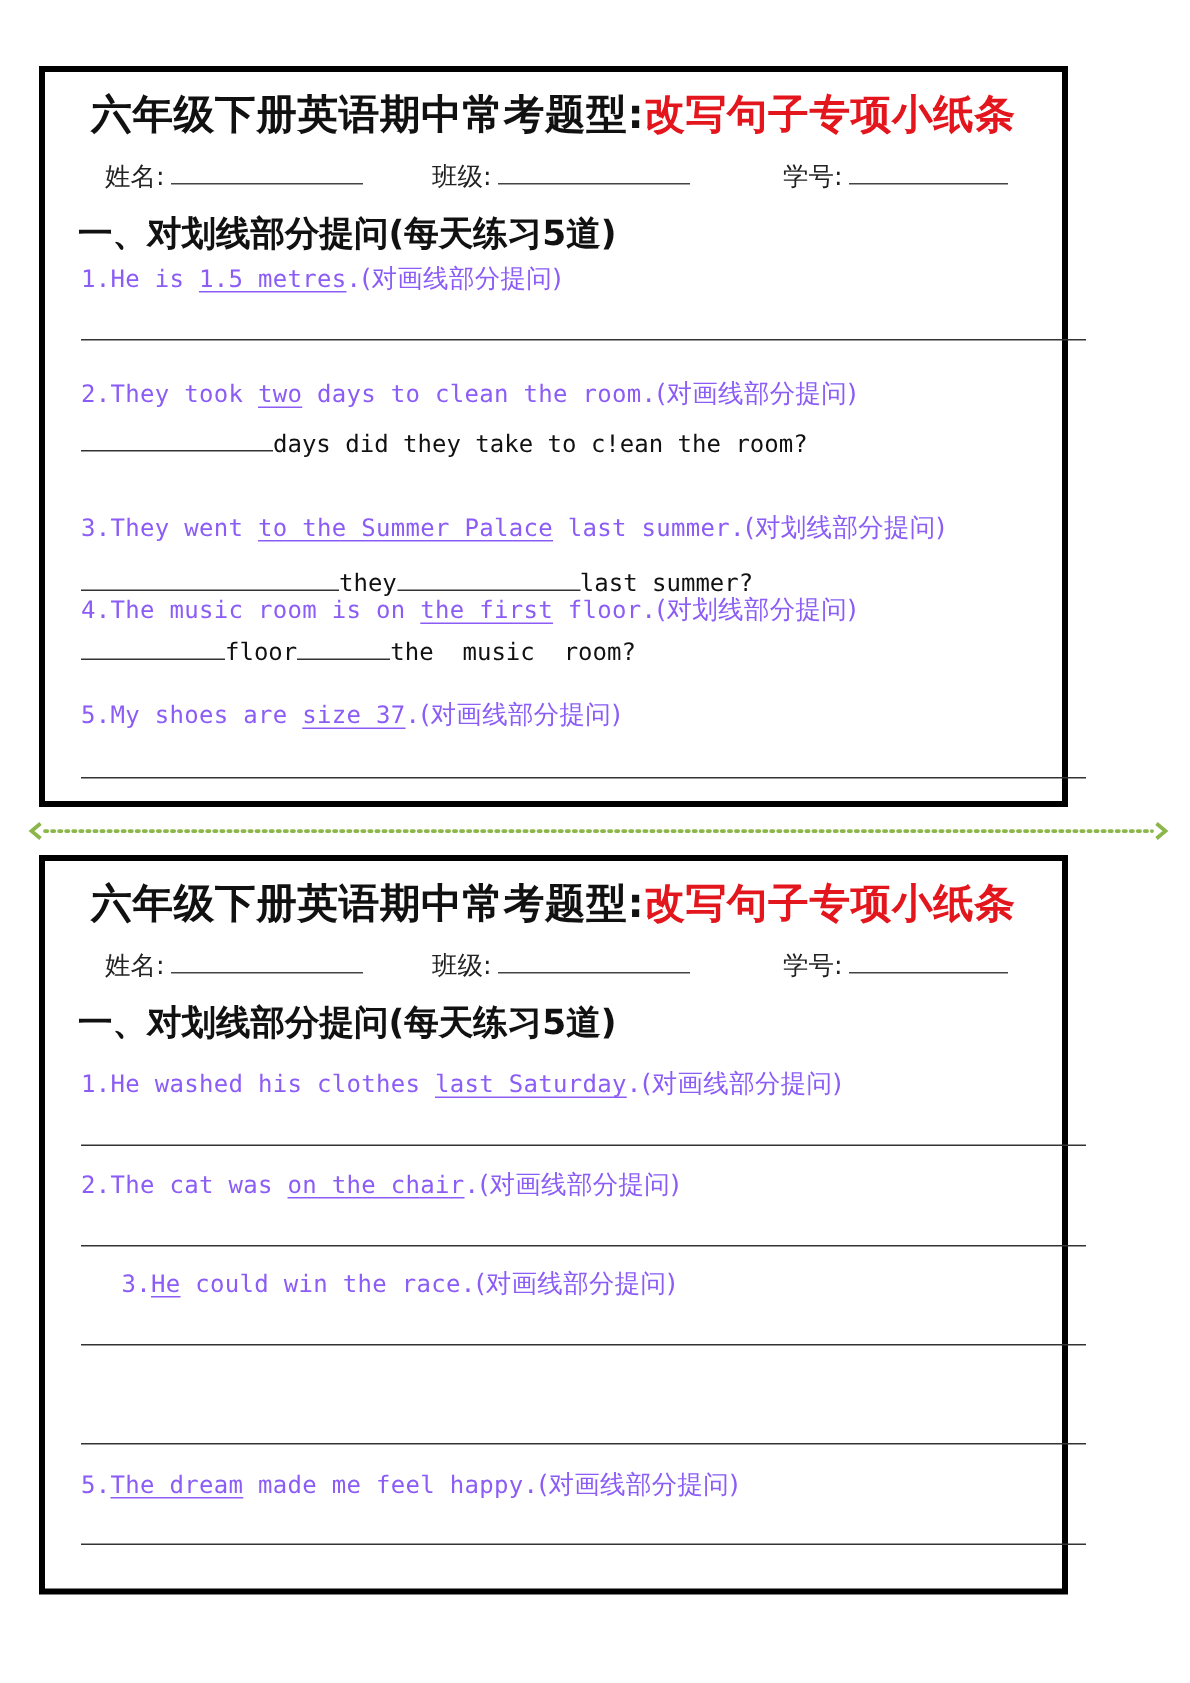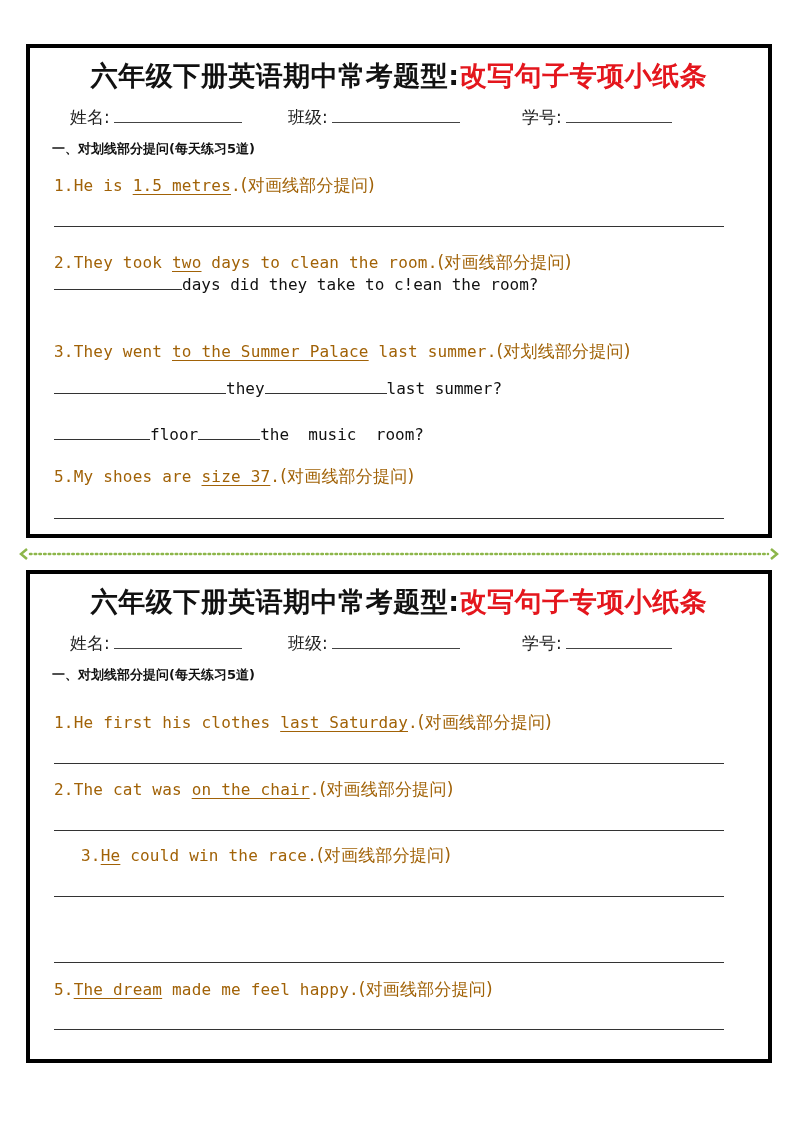--- a/index.html
+++ b/index.html
@@ -1,42 +1,42 @@
 <!DOCTYPE html>
 <html><head>
 <meta charset="utf-8">
 <style>
   * { box-sizing: border-box; margin: 0; padding: 0; }
   html, body { width: 793px; height: 1122px; background: #ffffff; }
   body { position: relative; font-family: "DejaVu Sans", sans-serif; color: #111; overflow: hidden; }
 
   .card {
-    position: absolute; left: 26px; width: 746px;
+    position: absolute; left: 26px; width: 686px;
     border: 4px solid #000; background: #fff;
   }
   .card.top { top: 44px; height: 494px; }
   .card.bottom { top: 570px; height: 493px; }
 
   .title {
     position: absolute; left: 0; right: 0; top: 10px;
     text-align: center; font-weight: bold; font-size: 27px; letter-spacing: 0.5px;
     font-family: "DejaVu Sans", sans-serif;
   }
   .title .black { color: #111; }
   .title .red { color: #e4161d; }
 
   .info-row { position: absolute; top: 58px; left: 40px; font-size: 17px; color: #222; }
   .info-item { position: absolute; white-space: nowrap; }
   .info-blank { display: inline-block; border-bottom: 1.5px solid #444; height: 16px; vertical-align: baseline; margin-left: 4px; }
 
   .section-title {
-    position: absolute; left: 22px; top: 92px; font-weight: bold; font-size: 13px; color: #111;
+    position: absolute; left: 22px; top: 92px; font-weight: bold; font-size: 23px; color: #111;
   }
 
-  .q { position: absolute; left: 24px; font-family: "DejaVu Sans Mono", monospace; font-size: 16px; color: #a16207; white-space: nowrap; letter-spacing: 0.2px; }
+  .q { position: absolute; left: 24px; font-family: "DejaVu Sans Mono", monospace; font-size: 16px; color: #8b5cf6; white-space: nowrap; letter-spacing: 0.2px; }
   .q .u { text-decoration: underline; text-underline-offset: 3px; }
   .q .cn { font-family: "DejaVu Sans", sans-serif; font-size: 17px; }
 
   .answer-line { position: absolute; left: 24px; width: 670px; border-bottom: 1.5px solid #333; }
 
   .fill { position: absolute; left: 24px; font-family: "DejaVu Sans Mono", monospace; font-size: 16px; white-space: nowrap; }
   .blank { display: inline-block; border-bottom: 1.5px solid #333; height: 16px; vertical-align: baseline; }
 
   .separator {
     position: absolute; left: 18px; top: 546px; width: 762px; height: 14px;
@@ -57,31 +57,34 @@
   <div class="section-title">一、对划线部分提问(每天练习5道)</div>
 
   <div class="q" style="top:126px;">
     <span>1.</span><span>He is </span><span class="u">1.5 metres</span><span>.</span><span class="cn">(对画线部分提问)</span>
   </div>
   <div class="answer-line" style="top:178px;"></div>
 
   <div class="q" style="top:203px;">
     <span>2.</span><span>They took </span><span class="u">two</span><span> days to clean the room.</span><span class="cn">(对画线部分提问)</span>
   </div>
-  <div class="fill" style="top:226px;">
+  <div class="fill" style="top:237px;">
     <span class="blank" style="width:128px;"></span><span>days did they take to c!ean the room?</span>
   </div>
 
   <div class="q" style="top:276px;margin-top:16px;">
     <span>3.</span><span>They went </span><span class="u">to the Summer Palace</span><span> last summer.</span><span class="cn">(对划线部分提问)</span>
   </div>
   <div class="fill" style="top:310px;margin-top:20px;">
     <span class="blank" style="width:172px;"></span><span>they</span><span class="blank" style="width:122px;"></span><span>last summer?</span>
   </div>
 
+  <div class="q" style="top:347px;">
+    <span>4.</span><span>The music room is on </span><span class="u">the first</span><span> floor.</span><span class="cn">(对划线部分提问)</span>
+  </div>
   <div class="fill" style="top:376px;">
     <span class="blank" style="width:96px;"></span><span>floor</span><span class="blank" style="width:62px;"></span><span style="white-space:pre;">the  music  room?</span>
   </div>
 
   <div class="q" style="top:417px;">
     <span>5.</span><span>My shoes are </span><span class="u">size 37</span><span>.</span><span class="cn">(对画线部分提问)</span>
   </div>
   <div class="answer-line" style="top:470px;"></div>
 </div>
 
@@ -102,21 +105,21 @@
     <span class="black">六年级下册英语期中常考题型:</span><span class="red">改写句子专项小纸条</span>
   </div>
   <div class="info-row">
     <div class="info-item" style="left:0;"><span>姓名:</span><span class="info-blank" style="width:128px;"></span></div>
     <div class="info-item" style="left:218px;"><span>班级:</span><span class="info-blank" style="width:128px;"></span></div>
     <div class="info-item" style="left:452px;"><span>学号:</span><span class="info-blank" style="width:106px;"></span></div>
   </div>
   <div class="section-title">一、对划线部分提问(每天练习5道)</div>
 
   <div class="q" style="top:137px;">
-    <span>1.</span><span>He first his clothes </span><span class="u">last Saturday</span><span>.</span><span class="cn">(对画线部分提问)</span>
+    <span>1.</span><span>He washed his clothes </span><span class="u">last Saturday</span><span>.</span><span class="cn">(对画线部分提问)</span>
   </div>
   <div class="answer-line" style="top:189px;"></div>
 
   <div class="q" style="top:204px;">
     <span>2.</span><span>The cat was </span><span class="u">on the chair</span><span>.</span><span class="cn">(对画线部分提问)</span>
   </div>
   <div class="answer-line" style="top:256px;"></div>
 
   <div class="q" style="top:270px;margin-left:27px;">
     <span>3.</span><span></span><span class="u">He</span><span> could win the race.</span><span class="cn">(对画线部分提问)</span>

